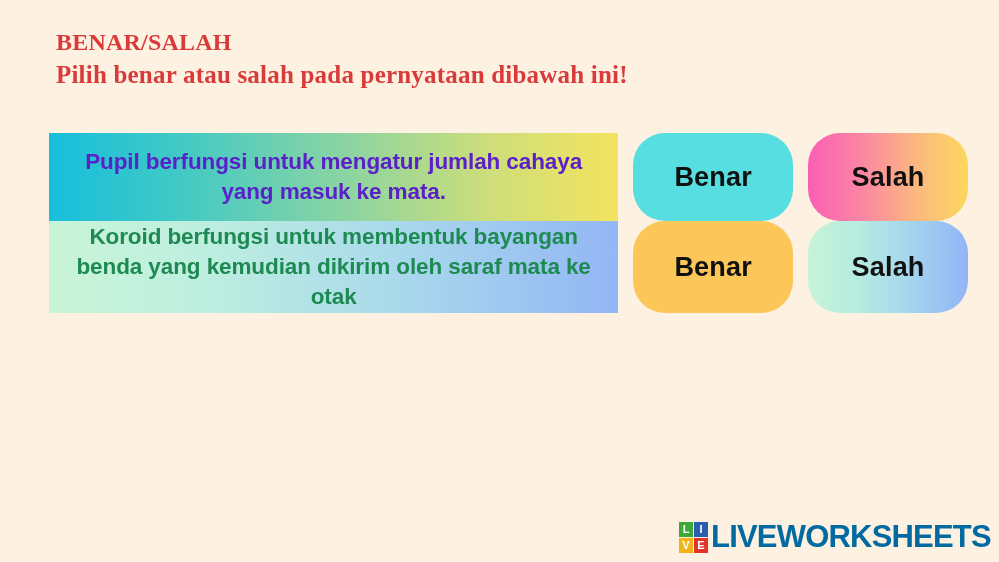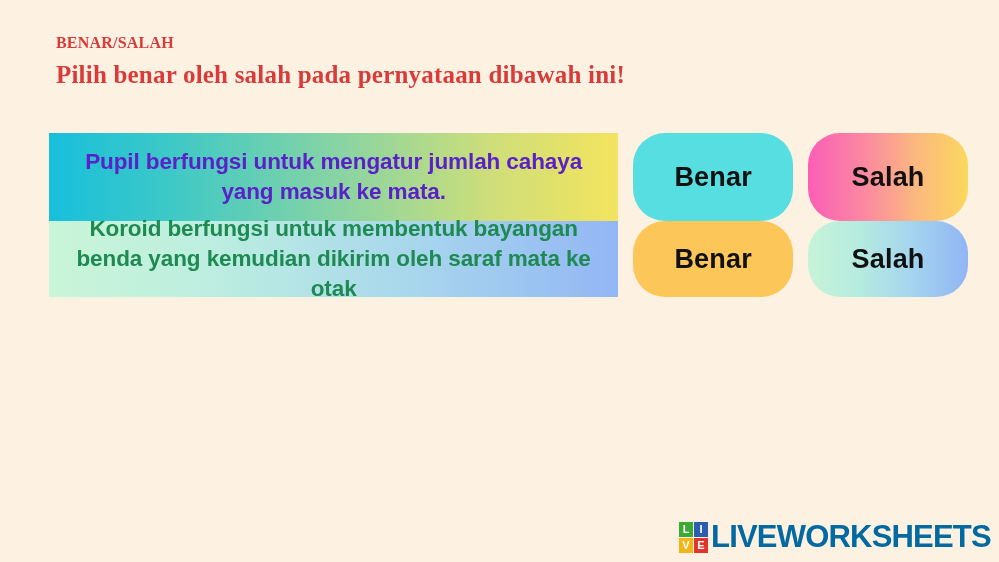--- a/index.html
+++ b/index.html
@@ -23,42 +23,42 @@
     width: 880px;
   }
   .heading-line {
     font-family: "Liberation Serif", serif;
     font-weight: bold;
     color: #D93A3A;
     letter-spacing: 0.2px;
     white-space: nowrap;
   }
   .heading-line.l1 {
-    font-size: 16px;
+    font-size: 24px;
     line-height: 31px;
   }
   .heading-line.l2 {
     font-size: 25px;
     line-height: 33px;
   }
 
   
   .quiz-table {
     position: absolute;
     left: 35px;
     top: 133px;
     width: 933px;
   }
   .quiz-row {
     display: flex;
     align-items: stretch;
     width: 100%;
   }
   .quiz-row.row-1 { height: 88px; }
-  .quiz-row.row-2 { height: 76px; }
+  .quiz-row.row-2 { height: 92px; }
 
   .cell {
     display: flex;
     align-items: center;
     justify-content: center;
     box-sizing: border-box;
     margin-left: 14px;
   }
 
   .statement-cell {
@@ -145,21 +145,21 @@
     color: #0369a1;
     letter-spacing: -0.8px;
     font-family: "Liberation Sans", sans-serif;
   }
 </style>
 </head>
 <body>
 
 <div class="heading">
   <div class="heading-line l1">BENAR/SALAH</div>
-  <div class="heading-line l2">Pilih benar oleh salah pada pernyataan dibawah ini!</div>
+  <div class="heading-line l2">Pilih benar atau salah pada pernyataan dibawah ini!</div>
 </div>
 
 <div class="quiz-table">
 
   <div class="quiz-row row-1">
     <div class="cell statement-cell">
       <span class="statement-text">Pupil berfungsi untuk mengatur jumlah cahaya yang masuk ke mata.</span>
     </div>
     <div class="gap-col"></div>
     <div class="cell answer-cell cell-benar">

